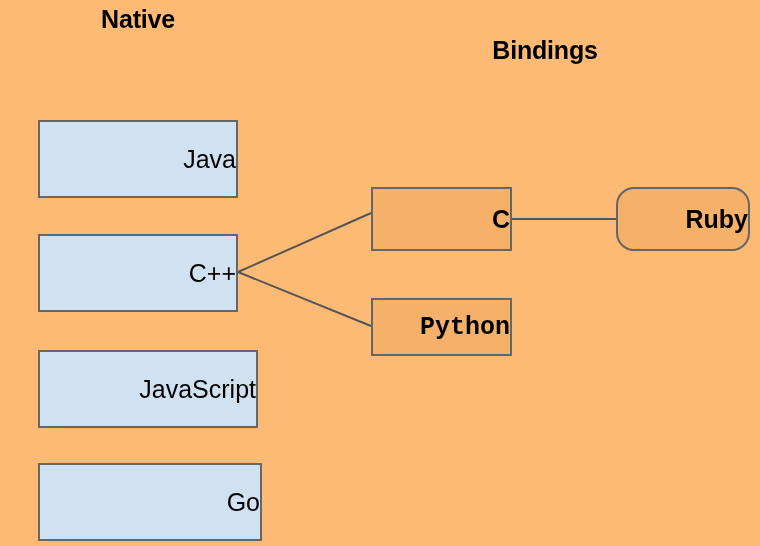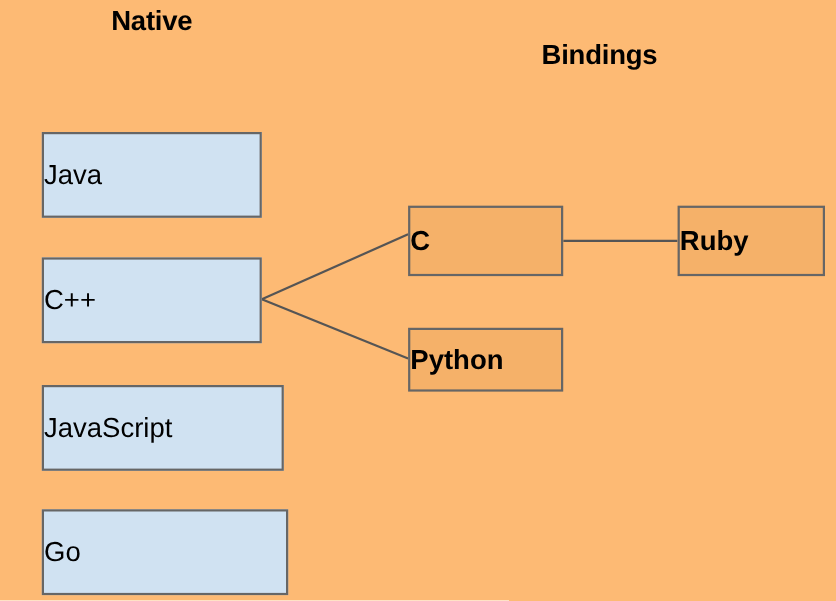--- a/index.html
+++ b/index.html
@@ -36,21 +36,21 @@
     top: 19px;
     width: 250px;
     margin-top: 16px;
   }
   .node {
     position: absolute;
     box-sizing: border-box;
     border: 2px solid #666666;
     display: flex;
     align-items: center;
-    justify-content: flex-start;
+    justify-content: flex-end;
     color: #000000;
     text-align: center;
   }
   .node-native {
     background: #d0e2f2;
     font-size: 25px;
     font-weight: normal;
   }
   .node-binding {
     background: #f5b169;
@@ -94,21 +94,21 @@
       </div>
       <div class="node node-native" style="left: 38px; top: 350px; width: 220px; height: 78px;">
         <span>JavaScript</span>
       </div>
       <div class="node node-native" style="left: 38px; top: 463px; width: 224px; height: 78px;">
         <span>Go</span>
       </div>
       <div class="node node-binding" style="left: 371px; top: 187px; width: 141px; height: 64px;">
         <span>C</span>
       </div>
-      <div class="node node-binding" style="left: 371px; top: 298px; width: 141px; height: 58px;">
+      <div class="node node-binding" style="left: 371px; top: 298px; width: 141px; height: 58px; font-family: Liberation Mono, monospace;">
         <span>Python</span>
       </div>
-      <div class="node node-binding" style="left: 616px; top: 187px; width: 134px; height: 64px;">
+      <div class="node node-binding" style="left: 616px; top: 187px; width: 134px; height: 64px; border-radius: 18px;">
         <span>Ruby</span>
       </div>
     </div>
 
 </div>
 
 </body></html>

